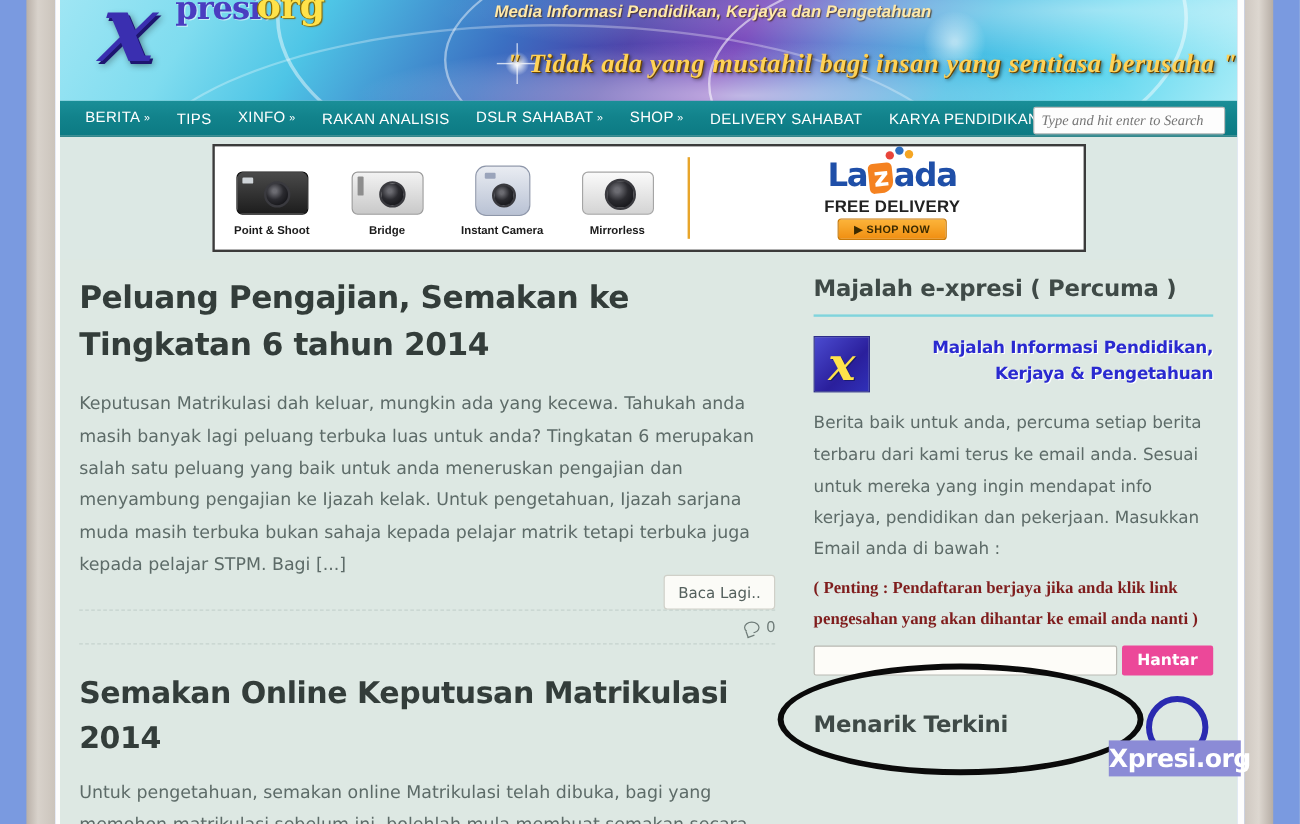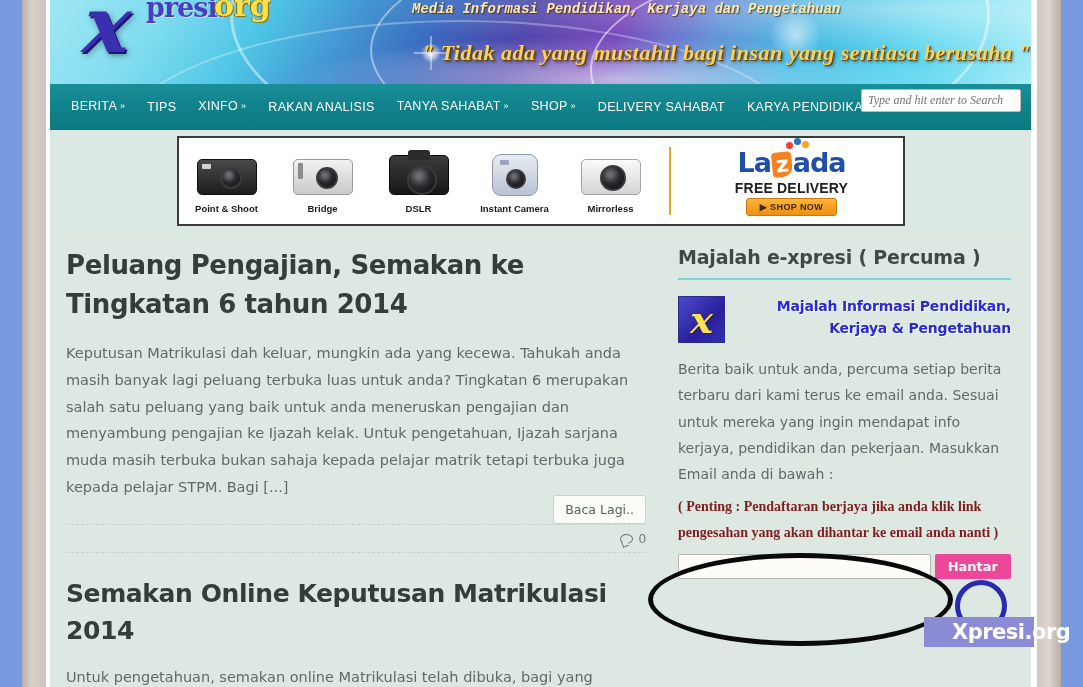--- a/index.html
+++ b/index.html
@@ -91,21 +91,21 @@
   }
   #logo .logo-org {
     position: absolute; left: 146px; top: 12px;
     font-family: "DejaVu Serif", serif;
     font-weight: bold; font-size: 30px;
     color: #ffe24a;
     text-shadow: 1px 1px 1px #8a6a00, -1px 0 0 #8a6a00;
   }
   #banner-tagline {
     position: absolute; left: 362px; top: 1px;
-    font-family: Liberation Mono, monospace;
+    font-family: Liberation Sans, sans-serif;
     font-style: italic; font-weight: bold;
     font-size: 14px; color: #ffe9a8;
     text-shadow: 1px 1px 1px rgba(60,30,0,.7);
     white-space: nowrap;
   }
   #banner-quote {
     position: absolute; left: 372px; top: 40px;
     font-family: "Liberation Serif", serif;
     font-style: italic; font-weight: bold;
     font-size: 22px; color: #ffd257;
@@ -118,21 +118,21 @@
     width: 34px; height: 34px;
     background:
       radial-gradient(circle, rgba(255,255,255,.95) 0 1.5px, rgba(255,255,255,0) 10px),
       linear-gradient(0deg, transparent 47%, rgba(255,255,255,.8) 50%, transparent 53%),
       linear-gradient(90deg, transparent 47%, rgba(255,255,255,.8) 50%, transparent 53%);
   }
 
   
   #nav {
     position: relative;
-    height: 46px;
+    height: 30px;
     background: linear-gradient(to bottom,#1a8f98 0%, #12838c 45%, #0c7a83 100%);
     display: flex; align-items: center;
     padding-left: 10px;
     border-bottom: 1px solid #0a6f77;
   }
   .nav-item {
     color: #ffffff;
     font-size: 12.5px;
     letter-spacing: .3px;
     padding: 0 11px;
@@ -418,21 +418,20 @@
     width: 110px; height: 30px;
     background: #8b8bd6;
     color: #ffffff;
     font-family: "DejaVu Sans", sans-serif;
     font-weight: bold;
     font-size: 21px;
     line-height: 30px;
     text-align: center;
     letter-spacing: -.5px;
     z-index: 42;
-    padding-left: 28px;
   }
 </style>
 </head>
 <body>
 
 <div id="page-frame">
   <div class="edge-strip left"></div>
   <div class="white-gutter left"></div>
   <div class="edge-strip right"></div>
   <div class="white-gutter right"></div>
@@ -463,21 +462,21 @@
       <div class="nav-item">
         <span>TIPS</span>
       </div>
       <div class="nav-item">
         <span>XINFO</span><span class="caret">»</span>
       </div>
       <div class="nav-item">
         <span>RAKAN ANALISIS</span>
       </div>
       <div class="nav-item">
-        <span>TANYA SAHABAT</span><span class="caret">»</span>
+        <span>DSLR SAHABAT</span><span class="caret">»</span>
       </div>
       <div class="nav-item">
         <span>SHOP</span><span class="caret">»</span>
       </div>
       <div class="nav-item">
         <span>DELIVERY SAHABAT</span>
       </div>
       <div class="nav-item">
         <span>KARYA PENDIDIKAN</span>
       </div>
@@ -498,28 +497,20 @@
 
         <div class="cam-cell">
           <div class="cam-art">
             <div class="cam-body" style="background:linear-gradient(to bottom,#f2f2f2,#c9c9c9);border:1px solid #9a9a9a;"></div>
             <div class="cam-flash" style="left:12px;top:14px;background:#8d8d8d;height:16px;width:5px;"></div>
             <div class="cam-lens"></div>
           </div>
           <div class="cam-label">Bridge</div>
         </div>
 
-        <div class="cam-cell">
-          <div class="cam-art">
-            <div class="cam-body" style="background:linear-gradient(to bottom,#3c3c3c,#161616);border:1px solid #0b0b0b;top:6px;height:40px;"></div>
-            <div style="position:absolute;left:26px;top:1px;width:22px;height:10px;background:#2b2b2b;border-radius:3px 3px 0 0;"></div>
-            <div class="cam-lens" style="width:30px;height:30px;left:25px;top:16px;"></div>
-          </div>
-          <div class="cam-label">DSLR</div>
-        </div>
 
         <div class="cam-cell">
           <div class="cam-art">
             <div class="cam-body" style="background:linear-gradient(to bottom,#e9ecf2,#b9c2d4);border:1px solid #8e97aa;left:14px;width:46px;height:42px;top:5px;border-radius:9px;"></div>
             <div class="cam-flash" style="left:22px;top:11px;background:#9aa4bb;"></div>
             <div class="cam-lens" style="width:20px;height:20px;left:28px;top:20px;"></div>
           </div>
           <div class="cam-label">Instant Camera</div>
         </div>
 
@@ -578,20 +569,21 @@
         </div>
 
         <p class="side-para">Berita baik untuk anda, percuma setiap berita terbaru dari kami terus ke email anda. Sesuai untuk mereka yang ingin mendapat info kerjaya, pendidikan dan pekerjaan. Masukkan Email anda di bawah :</p>
         <p class="side-note">( Penting : Pendaftaran berjaya jika anda klik link pengesahan yang akan dihantar ke email anda nanti )</p>
 
         <div id="subscribe-row">
           <input id="subscribe-input" type="text" placeholder="" style="">
           <button id="subscribe-button">Hantar</button>
         </div>
 
+        <div id="side-heading2">Menarik Terkini</div>
       </div>
 
     </div>
   </div>
 
   <div id="ann-ellipse"></div>
   <div id="ann-circle"></div>
   <div id="watermark">Xpresi.org</div>
 </div>
 

